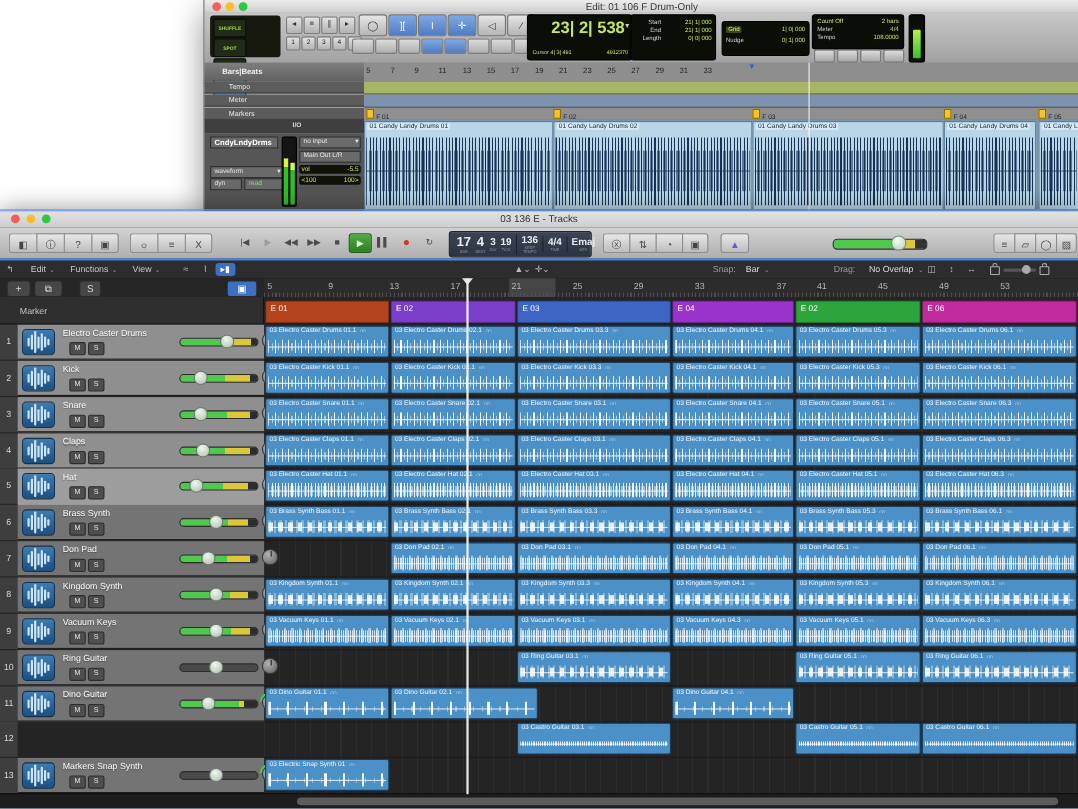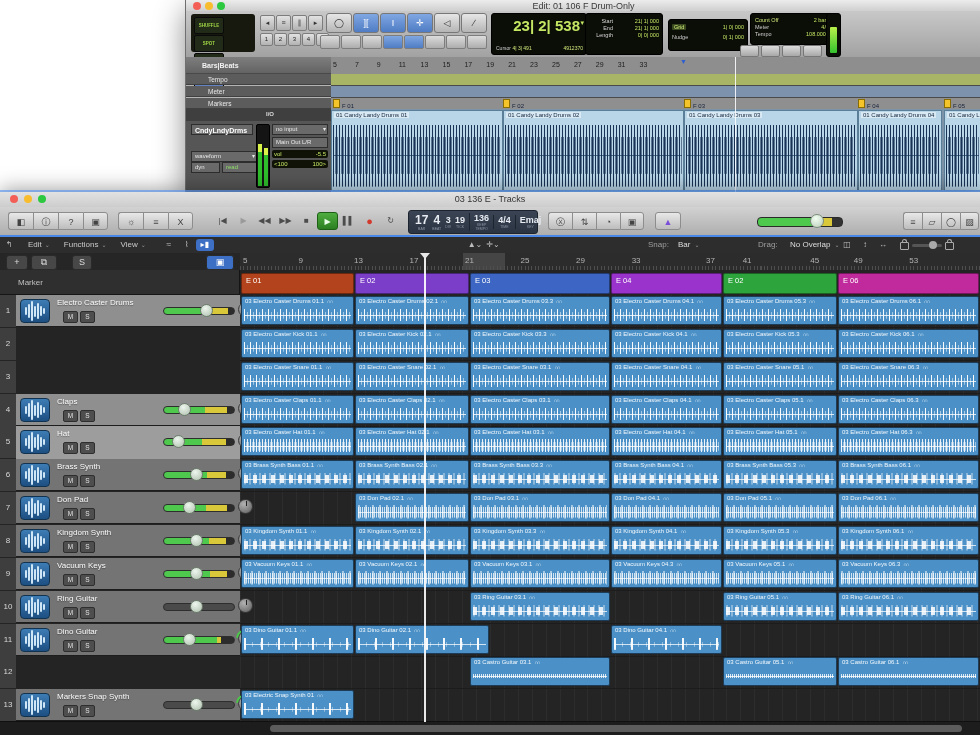--- a/index.html
+++ b/index.html
@@ -22,21 +22,21 @@
   .pt-zoomers .zb{width:13px;height:14px;background:linear-gradient(#e2e2e2,#b2b2b2);border:1px solid #7d7d7d;border-radius:2px;
     font-size:7px;color:#333;text-align:center;line-height:14px;float:left;margin-right:1px;}
   .pt-presets .pb{width:11px;height:11px;background:linear-gradient(#e2e2e2,#b2b2b2);border:1px solid #7d7d7d;border-radius:2px;
     font-size:6px;color:#222;text-align:center;line-height:11px;float:left;margin-right:1px;}
   .pt-tools .tb{width:24px;height:18px;background:linear-gradient(#e6e6e6,#b5b5b5);border:1px solid #777;border-radius:3px;
     font-size:9px;color:#333;text-align:center;line-height:18px;float:left;margin-right:1px;}
   .pt-tools .tb.sel{background:linear-gradient(#7fa7e2,#4f7cc4);color:#fff;}
   .pt-subtools .sb{width:18px;height:12px;background:linear-gradient(#dcdcdc,#adadad);border:1px solid #7d7d7d;border-radius:2px;
     float:left;margin-right:1px;font-size:6px;color:#444;text-align:center;line-height:12px;}
   .pt-subtools .sb.sel{background:linear-gradient(#7fa7e2,#4f7cc4);color:#fff;}
-  .lcdbox{background:#0b0d07;border-radius:3px;border:1px solid #000;margin-left:12px;}
+  .lcdbox{background:#0b0d07;border-radius:3px;border:1px solid #000;}
   .lcd-green{color:#c4e763;}
   .pt-maincounter{left:293px;top:2px;width:94px;height:40px;}
   .pt-bigtime{right:6px;top:3px;font-size:15px;font-weight:bold;letter-spacing:0;}
   .pt-cursorrow{left:4px;right:3px;bottom:3px;font-size:5px;color:#cfe87a;}
   .pt-sel{left:387px;top:2px;width:76px;height:40px;font-size:5.5px;}
   .pt-sel .lab{color:#d8d8d8;text-align:right;width:24px;display:inline-block;}
   .pt-sel .val{color:#c4e763;float:right;}
   .pt-gridnudge{left:470px;top:8px;width:78px;height:30px;font-size:5.5px;}
   .pt-countoff{left:552px;top:2px;width:82px;height:30px;font-size:5.5px;}
   .pt-meterV{left:640px;top:2px;width:13px;height:42px;background:#0b0d07;border-radius:3px;border:1px solid #000;}
@@ -499,21 +499,21 @@
     <div class="abs lg-rnum" style="left: 3px;">5</div>
         <div class="abs lg-rnum" style="left: 58.52px;">9</div>
         <div class="abs lg-rnum" style="left: 114.04px;">13</div>
         <div class="abs lg-rnum" style="left: 169.56px;">17</div>
         <div class="abs lg-rnum" style="left: 225.08px;">21</div>
         <div class="abs lg-rnum" style="left: 280.6px;">25</div>
         <div class="abs lg-rnum" style="left: 336.12px;">29</div>
         <div class="abs lg-rnum" style="left: 391.64px;">33</div>
         <div class="abs lg-rnum" style="left: 466px;">37</div>
         <div class="abs lg-rnum" style="left: 502.68px;">41</div>
-        <div class="abs lg-rnum" style="left: 558.2px; margin-left: 12px;">45</div>
+        <div class="abs lg-rnum" style="left: 558.2px;">45</div>
         <div class="abs lg-rnum" style="left: 613.72px;">49</div>
         <div class="abs lg-rnum" style="left: 669.24px;">53</div>
       </div>
 
     <div class="abs lg-markerhdr">Marker</div>
     <div class="abs lg-markerlane" id="lg-sections">
         <div class="abs lg-section" style="left: 1px; width: 113px; background: rgb(178, 67, 28);">
           <span class="lab">E 01</span>
         </div>
         <div class="abs lg-section" style="left: 115px; width: 114px; background: rgb(123, 62, 201);">
@@ -575,20 +575,40 @@
           <div class="abs lg-region" style="left: 483px; width: 114px;">
             <span class="lab">03 Electro Caster Drums 05.3<span class="loopi">∩∩</span></span>
             <div class="wfv wf-spike"></div>
           </div>
           <div class="abs lg-region" style="left: 598px; width: 141px;">
             <span class="lab">03 Electro Caster Drums 06.1<span class="loopi">∩∩</span></span>
             <div class="wfv wf-spike"></div>
           </div>
         </div>
         <div class="abs lg-row-num" style="left: 0px; top: 33px; height: 32px; line-height: 32px;">2</div>
+        <div class="abs lg-row-hdr hdr-light" style="top: 33px; height: 32px;">
+          <div class="abs lg-wicon">
+            <i style="height: 8px;"></i>
+            <i style="height: 14px;"></i>
+            <i style="height: 20px;"></i>
+            <i style="height: 11px;"></i>
+            <i style="height: 16px;"></i>
+            <i style="height: 10px;"></i>
+            <i style="height: 6px;"></i>
+          </div>
+          <div class="abs lg-tname">Kick</div>
+          <div class="abs lg-ms clearfix">
+            <div class="msbtn">M</div>
+            <div class="msbtn">S</div>
+          </div>
+          <div class="abs lg-slider" style="background: linear-gradient(90deg, rgb(78, 201, 78) 0px, rgb(78, 201, 78) 58%, rgb(216, 200, 58) 58%, rgb(216, 200, 58) 90%, rgb(44, 44, 44) 90%);">
+            <div class="th" style="left: calc(26% - 6px);"></div>
+          </div>
+          <div class="abs lg-pan "></div>
+        </div>
         <div class="abs lg-lane" style="top: 33px; height: 32px;">
           <div class="abs lg-region" style="left: 1px; width: 113px;">
             <span class="lab">03 Electro Caster Kick 01.1<span class="loopi">∩∩</span></span>
             <div class="wfv wf-spike"></div>
           </div>
           <div class="abs lg-region" style="left: 115px; width: 114px;">
             <span class="lab">03 Electro Caster Kick 02.1<span class="loopi">∩∩</span></span>
             <div class="wfv wf-spike"></div>
           </div>
           <div class="abs lg-region" style="left: 230px; width: 140px;">
@@ -602,20 +622,40 @@
           <div class="abs lg-region" style="left: 483px; width: 114px;">
             <span class="lab">03 Electro Caster Kick 05.3<span class="loopi">∩∩</span></span>
             <div class="wfv wf-spike"></div>
           </div>
           <div class="abs lg-region" style="left: 598px; width: 141px;">
             <span class="lab">03 Electro Caster Kick 06.1<span class="loopi">∩∩</span></span>
             <div class="wfv wf-spike"></div>
           </div>
         </div>
         <div class="abs lg-row-num" style="left: 0px; top: 66px; height: 32px; line-height: 32px;">3</div>
+        <div class="abs lg-row-hdr hdr-light" style="top: 66px; height: 32px;">
+          <div class="abs lg-wicon">
+            <i style="height: 8px;"></i>
+            <i style="height: 14px;"></i>
+            <i style="height: 20px;"></i>
+            <i style="height: 11px;"></i>
+            <i style="height: 16px;"></i>
+            <i style="height: 10px;"></i>
+            <i style="height: 6px;"></i>
+          </div>
+          <div class="abs lg-tname">Snare</div>
+          <div class="abs lg-ms clearfix">
+            <div class="msbtn">M</div>
+            <div class="msbtn">S</div>
+          </div>
+          <div class="abs lg-slider" style="background: linear-gradient(90deg, rgb(78, 201, 78) 0px, rgb(78, 201, 78) 60%, rgb(216, 200, 58) 60%, rgb(216, 200, 58) 90%, rgb(44, 44, 44) 90%);">
+            <div class="th" style="left: calc(26% - 6px);"></div>
+          </div>
+          <div class="abs lg-pan "></div>
+        </div>
         <div class="abs lg-lane" style="top: 66px; height: 32px;">
           <div class="abs lg-region" style="left: 1px; width: 113px;">
             <span class="lab">03 Electro Caster Snare 01.1<span class="loopi">∩∩</span></span>
             <div class="wfv wf-spike"></div>
           </div>
           <div class="abs lg-region" style="left: 115px; width: 114px;">
             <span class="lab">03 Electro Caster Snare 02.1<span class="loopi">∩∩</span></span>
             <div class="wfv wf-spike"></div>
           </div>
           <div class="abs lg-region" style="left: 230px; width: 140px;">

